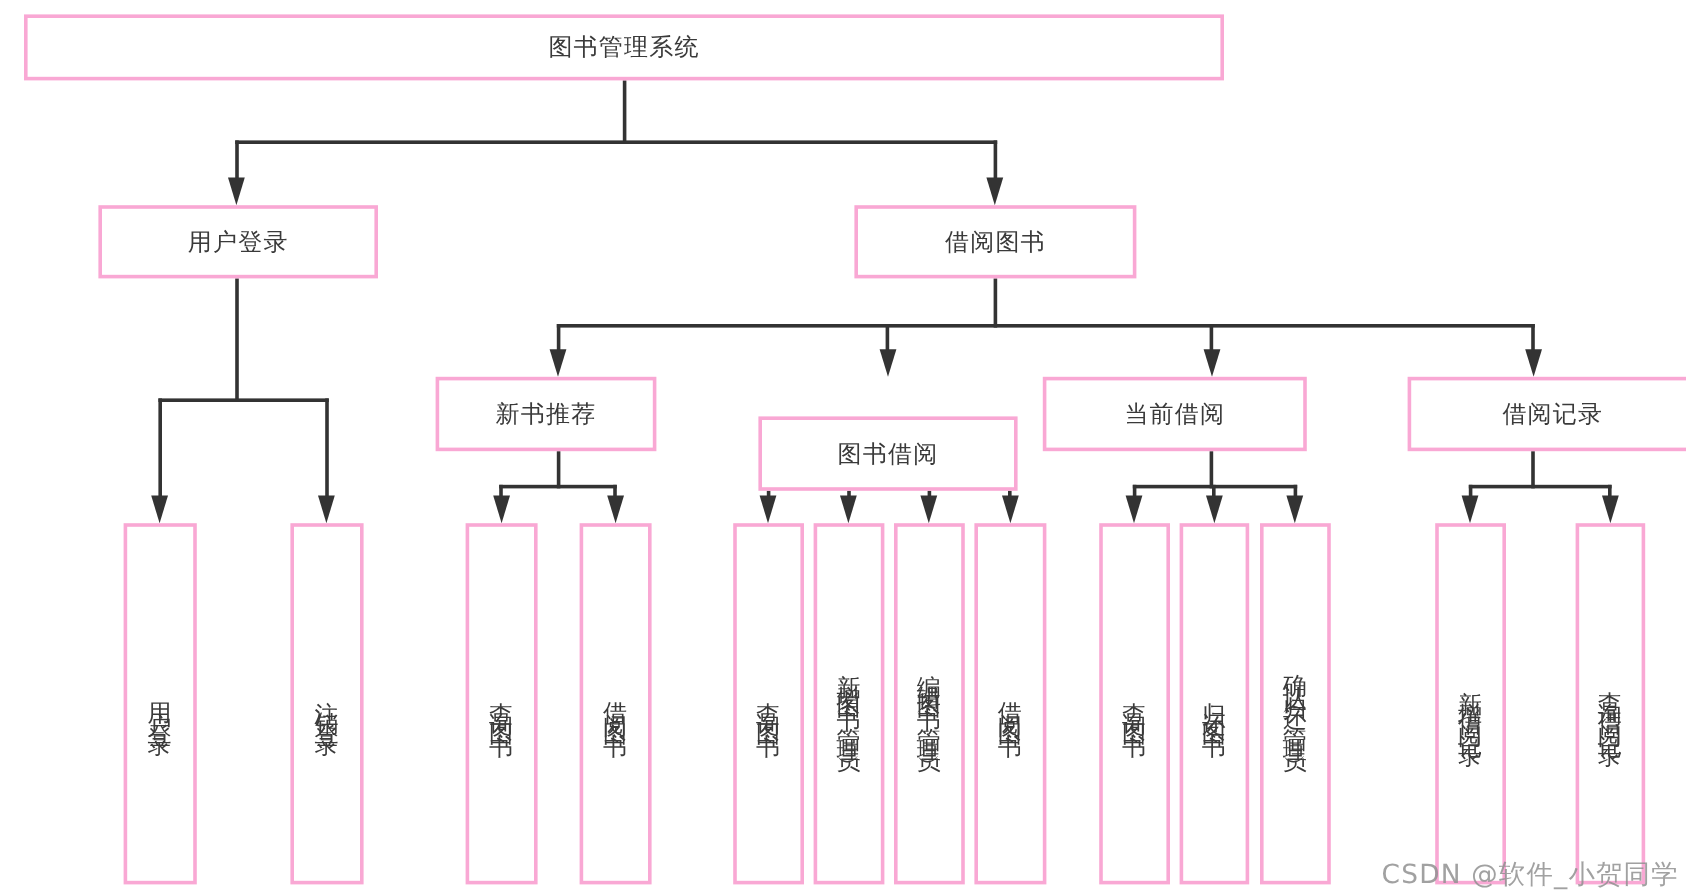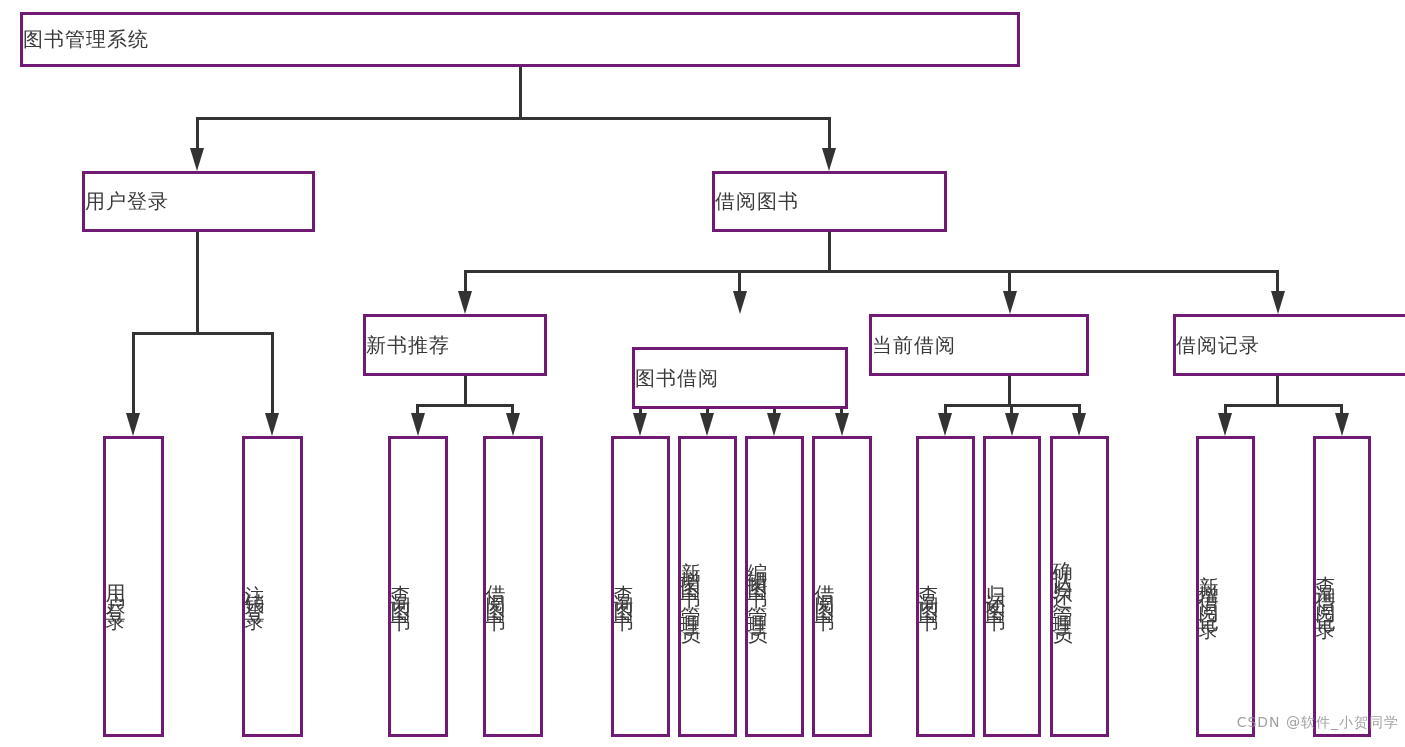--- a/index.html
+++ b/index.html
@@ -7,23 +7,24 @@
     position:relative;
     width:1405px;height:747px;
     background:#ffffff;
     font-family:"DejaVu Sans", sans-serif;
     overflow:hidden;
   }
   .node{
     position:absolute;
     box-sizing:border-box;
     background:#ffffff;
-    border:3px solid #701a75;
+    border:3px solid #f9a8d4;
     display:flex;
     align-items:center;
+    justify-content:center;
     color:#3a3a3a;
     font-size:20px;
     letter-spacing:1px;
     z-index:2;
   }
   .node .vtext{
     writing-mode:vertical-rl;
     text-orientation:mixed;
     letter-spacing:0.45em;
     line-height:1;
@@ -39,21 +40,21 @@
     width:0;height:0;
     border-left:7px solid transparent;
     border-right:7px solid transparent;
     border-top:23px solid #333333;
     z-index:1;
   }
   .watermark{
     position:absolute;
     right:6px;
     top:714px;
-    font-size:14px;
+    font-size:22px;
     color:rgba(145,145,145,0.85);
     letter-spacing:1px;
     z-index:5;
   }
 </style>
 </head>
 <body>
 
 <div class="canvas">
 

